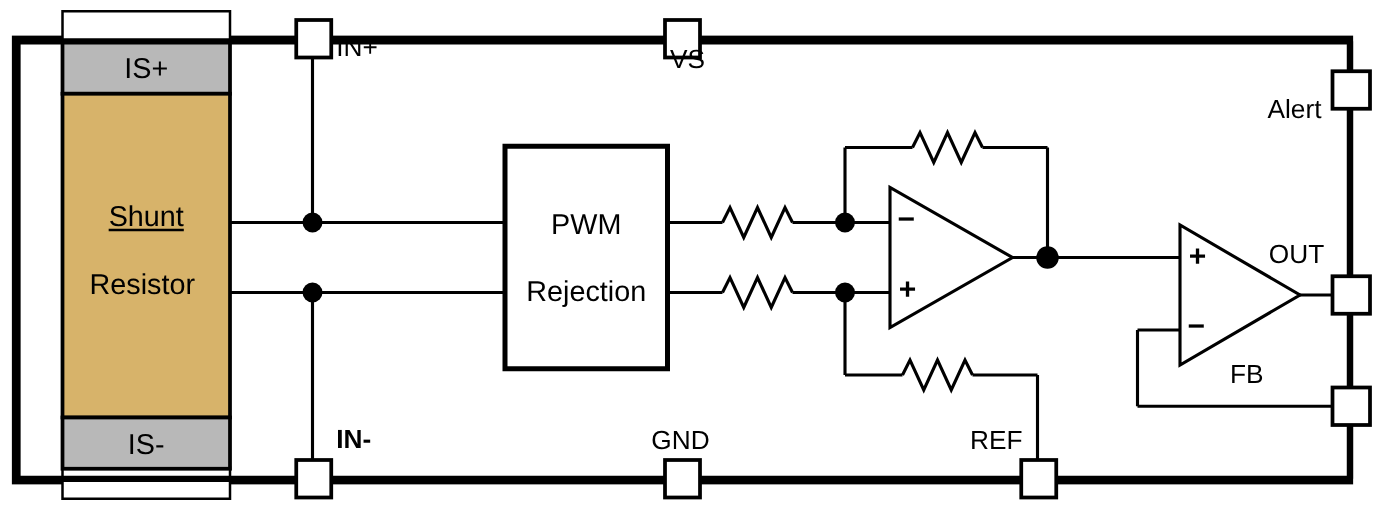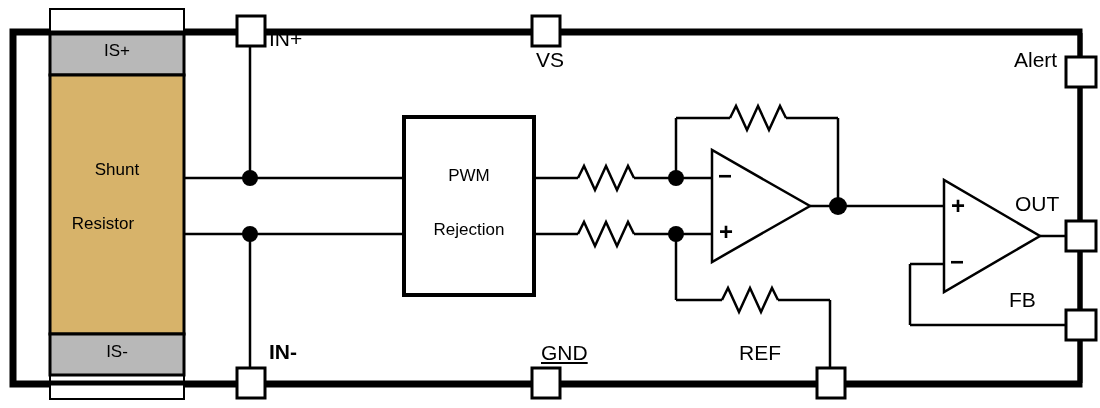--- a/index.html
+++ b/index.html
@@ -2,21 +2,21 @@
 <html><head>
 <meta charset="utf-8">
 <title>Shunt Monitor Block Diagram</title>
 <style>
   html,body{margin:0;padding:0;background:#ffffff;}
   body{font-family:"Liberation Sans", sans-serif;}
   #stage{position:relative;width:1100px;height:408px;background:#ffffff;overflow:hidden;}
   #stage svg{position:absolute;left:0;top:0;}
   .lbl{position:absolute;font-family:"Liberation Sans", sans-serif;color:#000;white-space:nowrap;}
   .pinlbl{font-size:21px;}
-  .blocklbl{font-size:17px;text-align:center;}
+  .blocklbl{font-size:23px;text-align:center;}
   .signlbl{font-size:24px;font-weight:bold;}
 </style>
 </head>
 <body>
 
 <div id="stage">
 
   <svg width="1100" height="408" viewBox="0 0 1100 408">
 
     <rect x="12" y="31" width="1068" height="354" fill="none" stroke="#000" stroke-width="5"></rect>
@@ -89,36 +89,36 @@
     <rect x="532" y="368" width="28" height="30" fill="#ffffff" stroke="#000" stroke-width="3"></rect>
     <rect x="817" y="368" width="28" height="30" fill="#ffffff" stroke="#000" stroke-width="3"></rect>
     <rect x="1066" y="57" width="30" height="30" fill="#ffffff" stroke="#000" stroke-width="3"></rect>
     <rect x="1066" y="221" width="30" height="30" fill="#ffffff" stroke="#000" stroke-width="3"></rect>
     <rect x="1066" y="310" width="30" height="30" fill="#ffffff" stroke="#000" stroke-width="3"></rect>
 
   </svg>
 
   <div class="lbl blocklbl" style="left:50px;top:41px;width:134px;">IS+</div>
 
-  <div class="lbl blocklbl" style="left:50px;top:160px;width:134px;">Shunt</div>
-  <div class="lbl blocklbl" style="left:50px;top:214px;width:106px;">Resistor</div>
+  <div class="lbl blocklbl" style="left:50px;top:160px;width:134px;text-decoration:underline;">Shunt</div>
+  <div class="lbl blocklbl" style="left:50px;top:214px;width:106px;text-align:right;">Resistor</div>
 
   <div class="lbl blocklbl" style="left:50px;top:342px;width:134px;">IS-</div>
 
   <div class="lbl blocklbl" style="left:404px;top:220px;width:130px;">Rejection</div>
   <div class="lbl blocklbl" style="left:404px;top:166px;width:130px;">PWM</div>
 
   <div class="lbl signlbl" style="left:718px;top:162px;">−</div>
   <div class="lbl signlbl" style="left:719px;top:218px;">+</div>
 
   <div class="lbl signlbl" style="left:951px;top:192px;">+</div>
   <div class="lbl signlbl" style="left:950px;top:248px;">−</div>
 
   <div class="lbl pinlbl" style="left:269px;top:27px;">IN+</div>
-  <div class="lbl pinlbl" style="left:536px;top:48px;">VS</div>
-  <div class="lbl pinlbl" style="left:1014px;top:48px;">Alert</div>
+  <div class="lbl pinlbl" style="left:536px;top:36px;">VS</div>
+  <div class="lbl pinlbl" style="left:1014px;top:76px;">Alert</div>
   <div class="lbl pinlbl" style="left:1015px;top:192px;text-align:right;">OUT</div>
-  <div class="lbl pinlbl" style="left:1009px;top:288px;">FB</div>
+  <div class="lbl pinlbl" style="left:984px;top:288px;">FB</div>
   <div class="lbl pinlbl" style="left:269px;top:340px;font-weight:bold;">IN-</div>
-  <div class="lbl pinlbl" style="left:541px;top:341px;text-decoration:underline;">GND</div>
-  <div class="lbl pinlbl" style="left:739px;top:341px;">REF</div>
+  <div class="lbl pinlbl" style="left:521px;top:341px;">GND</div>
+  <div class="lbl pinlbl" style="left:776px;top:341px;">REF</div>
 
 </div>
 
 </body></html>

